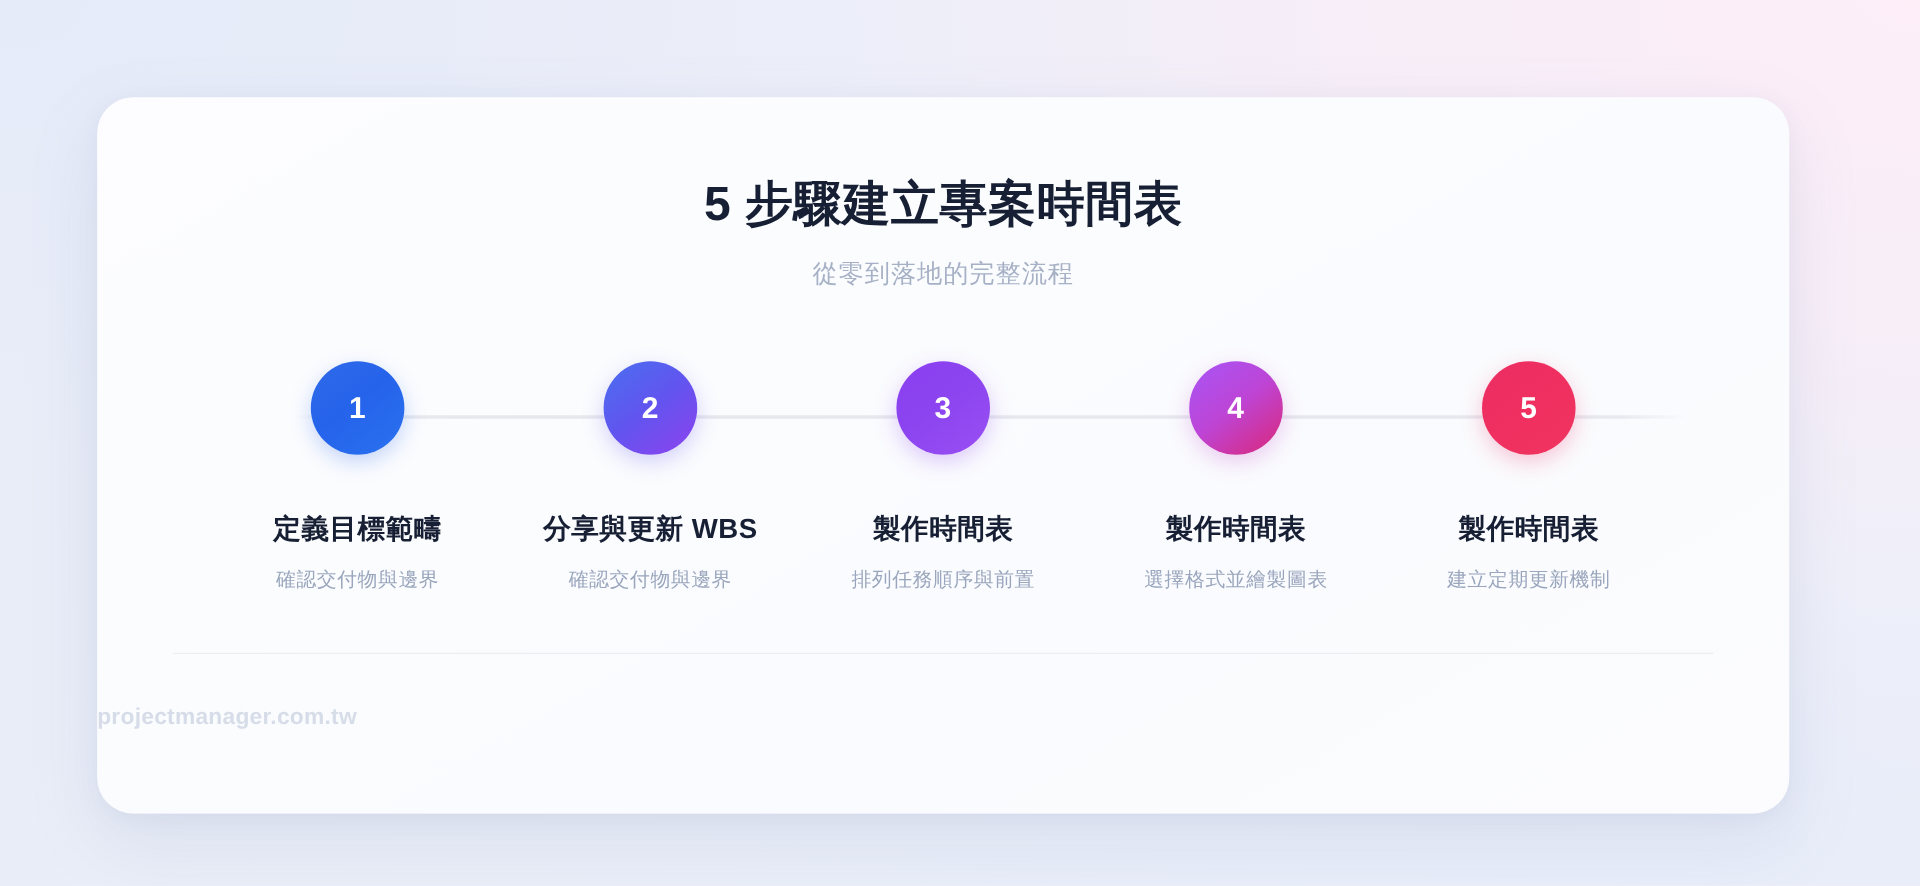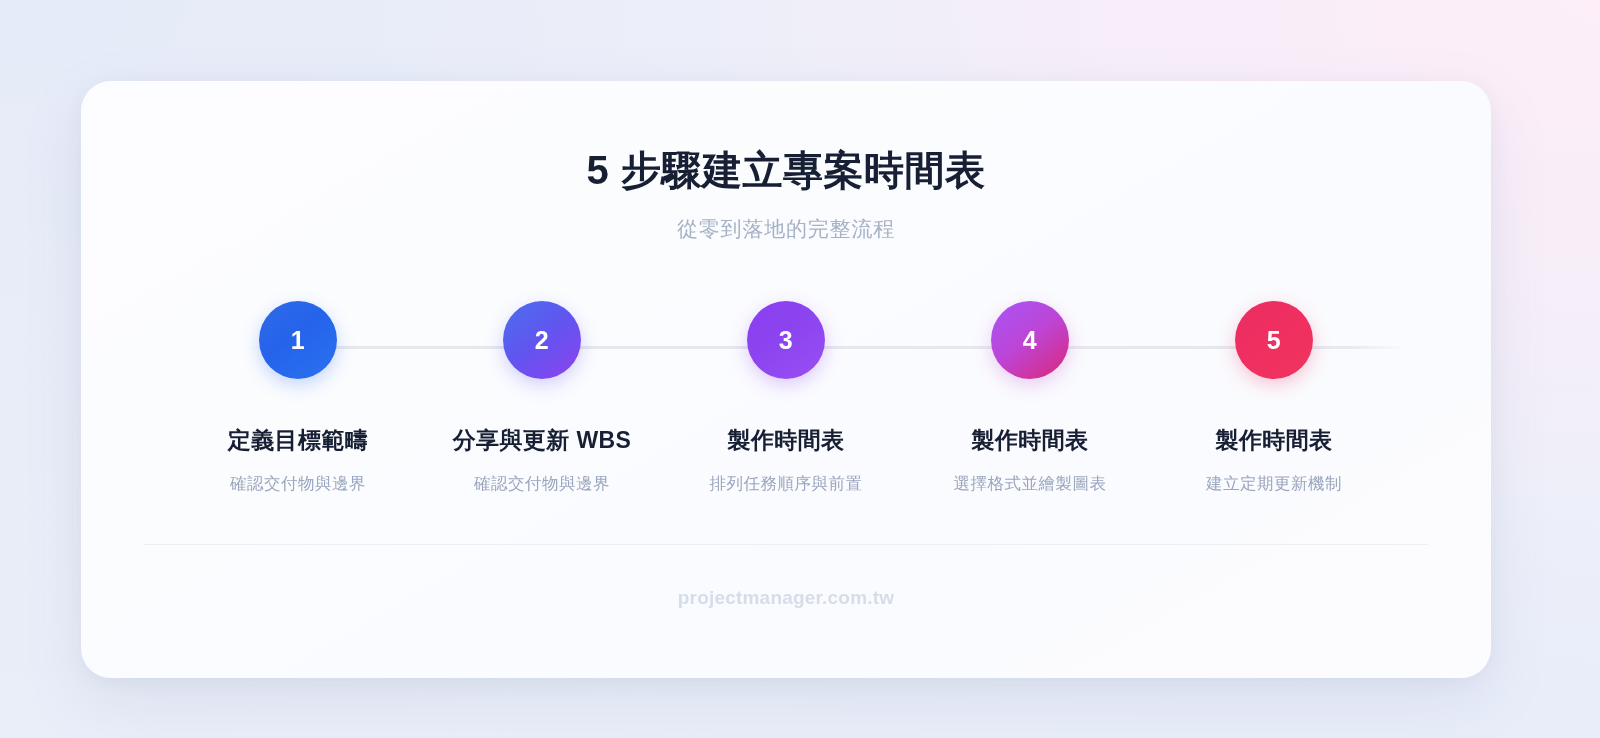--- a/index.html
+++ b/index.html
@@ -165,21 +165,20 @@
     top: 463px;
     height: 1px;
     background: #eceef2;
   }
 
   .footer {
     position: absolute;
     left: 0;
     right: 0;
     top: 506px;
-    text-align: center;
   }
   .footer-text {
     font-size: 19px;
     font-weight: 700;
     color: #d6dde9;
     letter-spacing: 0.2px;
   }
 </style>
 </head>
 <body>

